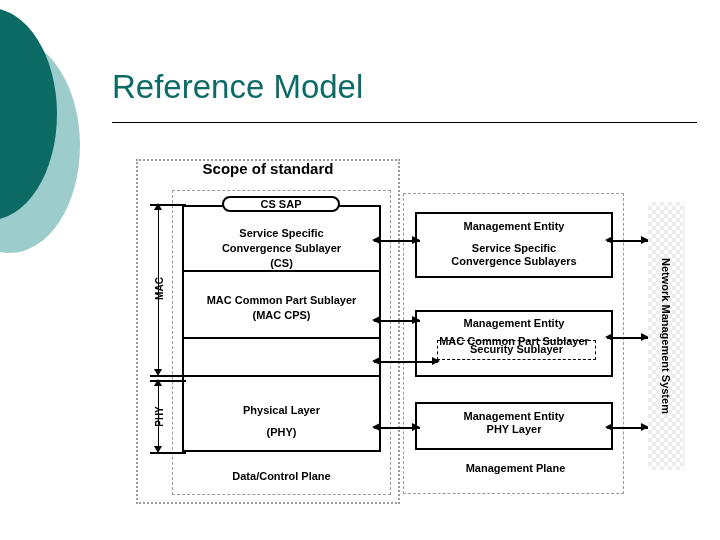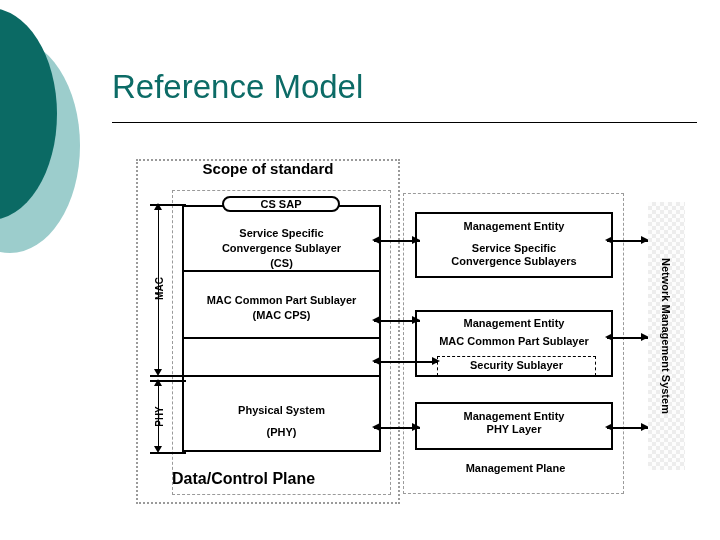--- a/index.html
+++ b/index.html
@@ -33,22 +33,22 @@
 
   
   #scope-box{left:136px;top:159px;width:264px;height:345px;
     border:2px dotted #9a9a9a;}
   #scope-label{left:136px;top:160px;width:264px;text-align:center;
     font-size:15px;font-weight:bold;color:#000;}
 
   
   #dcp-box{left:172px;top:190px;width:219px;height:305px;
     border:1.6px dashed #9a9a9a;}
-  #dcp-label{left:172px;top:470px;width:219px;text-align:left;
-    font-size:16px;font-weight:bold;color:#000;}
+  #dcp-label{left:172px;top:470px;width:219px;text-align:center;
+    font-size:11px;font-weight:bold;color:#000;}
 
   
   #stack{left:182px;top:205px;width:199px;height:247px;
     border:2.5px solid #000;}
   .stack-div{left:182px;width:199px;height:0;border-top:2px solid #000;}
 
   .stack-text{position:absolute;text-align:center;font-size:11px;
     font-weight:bold;color:#000;line-height:15px;width:199px;left:182px;}
 
   
@@ -123,21 +123,21 @@
   <div class="stack-text" style="top:226px;">
     <div>Service Specific</div>
     <div>Convergence Sublayer</div>
     <div>(CS)</div>
   </div>
   <div class="stack-text" style="top:293px;">
     <div>MAC Common Part Sublayer</div>
     <div>(MAC CPS)</div>
   </div>
   <div class="stack-text" style="top:399px;line-height:22px;">
-    <div>Physical System</div>
+    <div>Physical Layer</div>
     <div>(PHY)</div>
   </div>
 
   <div class="sap" style="left:222px;top:196px;width:118px;">CS SAP</div>
 
   <div class="hline" style="left:150px;top:204px;width:36px;"></div>
   <div class="hline" style="left:150px;top:375px;width:36px;"></div>
   <div class="vline" style="left:158px;top:206px;height:167px;"></div>
   <div class="ar ar-u" style="left:154px;top:203px;"></div>
   <div class="ar ar-d" style="left:154px;top:369px;"></div>
@@ -156,21 +156,21 @@
   <div class="me-box" style="left:415px;top:212px;width:198px;height:66px;padding-top:5px;">
     <div class="me-t1">Management Entity</div>
     <div class="me-t2" style="margin-top:9px;">Service Specific</div>
     <div class="me-t2">Convergence Sublayers</div>
   </div>
 
   <div class="me-box" style="left:415px;top:310px;width:198px;height:67px;padding-top:4px;">
     <div class="me-t1">Management Entity</div>
     <div class="me-t2" style="margin-top:5px;">MAC Common Part Sublayer</div>
   </div>
-  <div id="security-box" style="left:437px;top:356px;width:159px;height:20px;">Security Sublayer</div>
+  <div id="security-box" style="left:437px;top:340px;width:159px;height:20px;">Security Sublayer</div>
 
   <div class="me-box" style="left:415px;top:402px;width:198px;height:48px;padding-top:5px;">
     <div class="me-t1">Management Entity</div>
     <div class="me-t2" style="">PHY Layer</div>
   </div>
 
   <div class="hline" style="left:374px;top:240px;width:46px;"></div>
   <div class="ar ar-l" style="left:372px;top:236px;"></div>
   <div class="ar ar-r" style="left:412px;top:236px;"></div>
 

